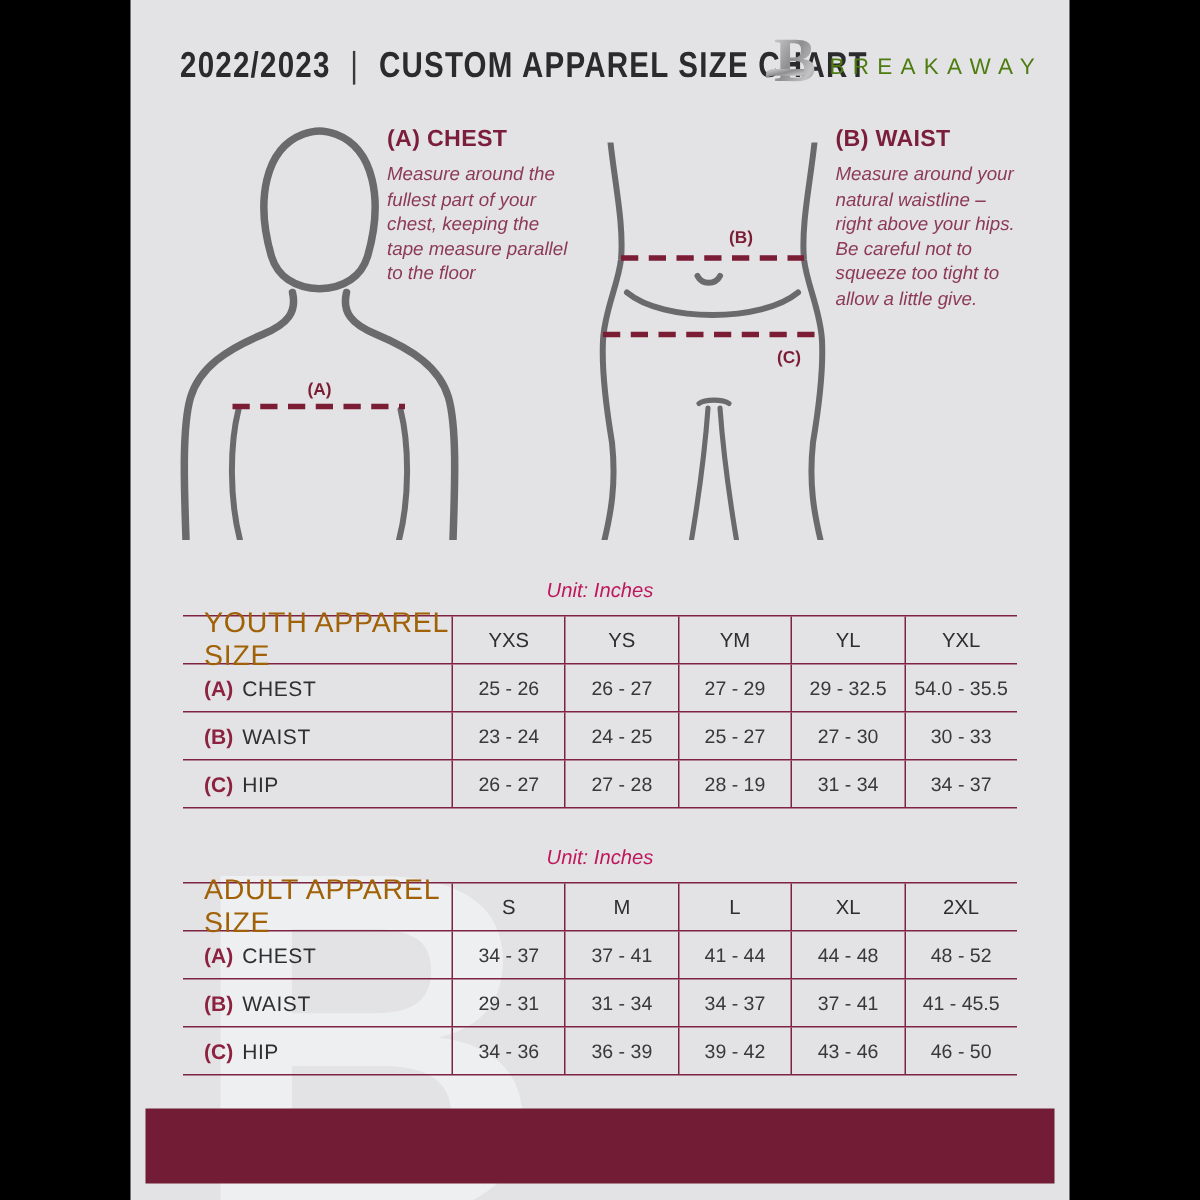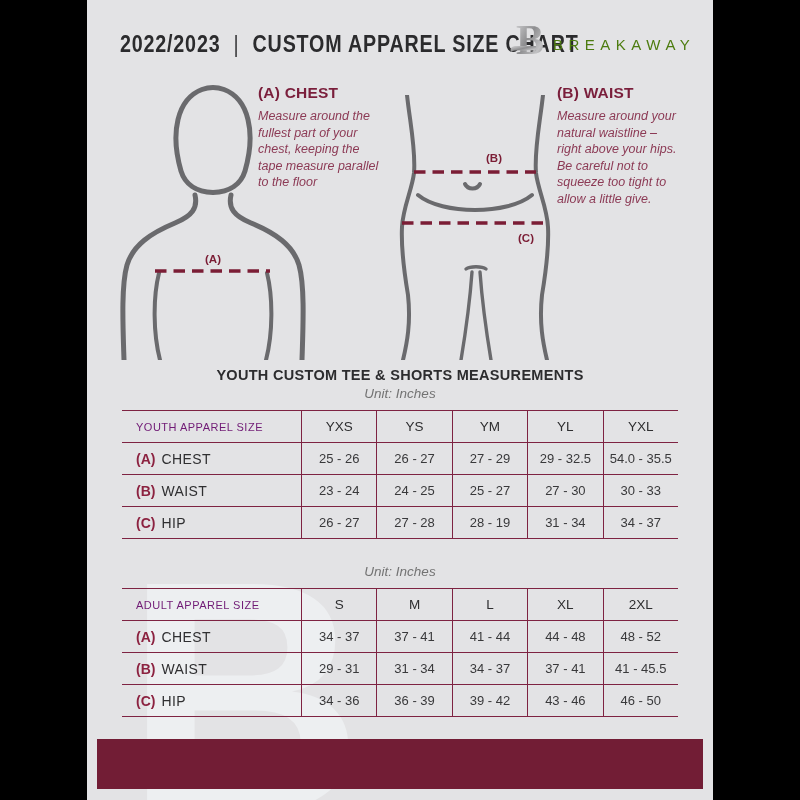--- a/index.html
+++ b/index.html
@@ -51,21 +51,21 @@
   
   .fig-torso { position: absolute; left: 30px; top: 83px; z-index: 1; }
   .fig-hips  { position: absolute; left: 303px; top: 95px; z-index: 1; }
   
   .tbl-title {
     position: absolute; left: 0; width: 626px; text-align: center; z-index: 1;
     font-size: 14.5px; font-weight: 700; letter-spacing: .3px; color: #2c2c2e;
   }
   .tbl-unit {
     position: absolute; left: 0; width: 626px; text-align: center; z-index: 1;
-    font-size: 13.5px; font-style: italic; color: #737373;
+    font-size: 13.5px; font-style: italic; color: #be185d;
   }
   .yt-title { top: 367px; } .yt-unit { top: 386px; }
   .ad-title { top: 545px; } .ad-unit { top: 564px; }
   
   .size-table { position: absolute; left: 35px; width: 556px; z-index: 1; }
   .youth { top: 410px; } .adult { top: 588px; }
   .t-row {
     display: flex; height: 32px;
     border-bottom: 1.6px solid #7e2342;
   }
@@ -74,21 +74,21 @@
     width: 75.4px; display: flex; align-items: center; justify-content: center;
     border-left: 1.6px solid #7e2342;
     font-size: 13px; color: #39393b;
   }
   .t-cell.label-col {
     width: 179px; border-left: none; justify-content: flex-start;
     padding-left: 14px;
   }
   .t-header .t-cell { font-weight: 400; font-size: 13.5px; color: #2e2e30; }
   .t-header .t-cell.label-col {
-    font-weight: 400; font-size: 11px; letter-spacing: .5px; color: #701a75;
+    font-weight: 400; font-size: 19px; letter-spacing: .5px; color: #a16207;
   }
   .row-key { font-weight: 700; color: #8c2240; font-size: 14px; margin-right: 6px; }
   .row-label { font-size: 14px; color: #2f2f31; letter-spacing: .4px; }
   
   .footer-bar {
     position: absolute; left: 10px; top: 739px;
     width: 606px; height: 50px; background: #721d35; z-index: 2;
   }
 </style>
 </head>
@@ -169,21 +169,20 @@
   <div class="inst inst-a">
     <h3><span>(A)</span> <span>CHEST</span></h3>
     <p>Measure around the
 fullest part of your
 chest, keeping the
 tape measure parallel
 to the floor</p>
   </div>
 
 
-  <div class="tbl-title yt-title">YOUTH CUSTOM TEE &amp; SHORTS MEASUREMENTS</div>
   <div class="tbl-unit yt-unit">Unit: Inches</div>
 
   <div class="size-table youth">
     <div class="t-row t-header">
       <div class="t-cell label-col">YOUTH APPAREL SIZE</div>
       <div class="t-cell">YXS</div>
       <div class="t-cell">YS</div>
       <div class="t-cell">YM</div>
       <div class="t-cell">YL</div>
       <div class="t-cell">YXL</div>

